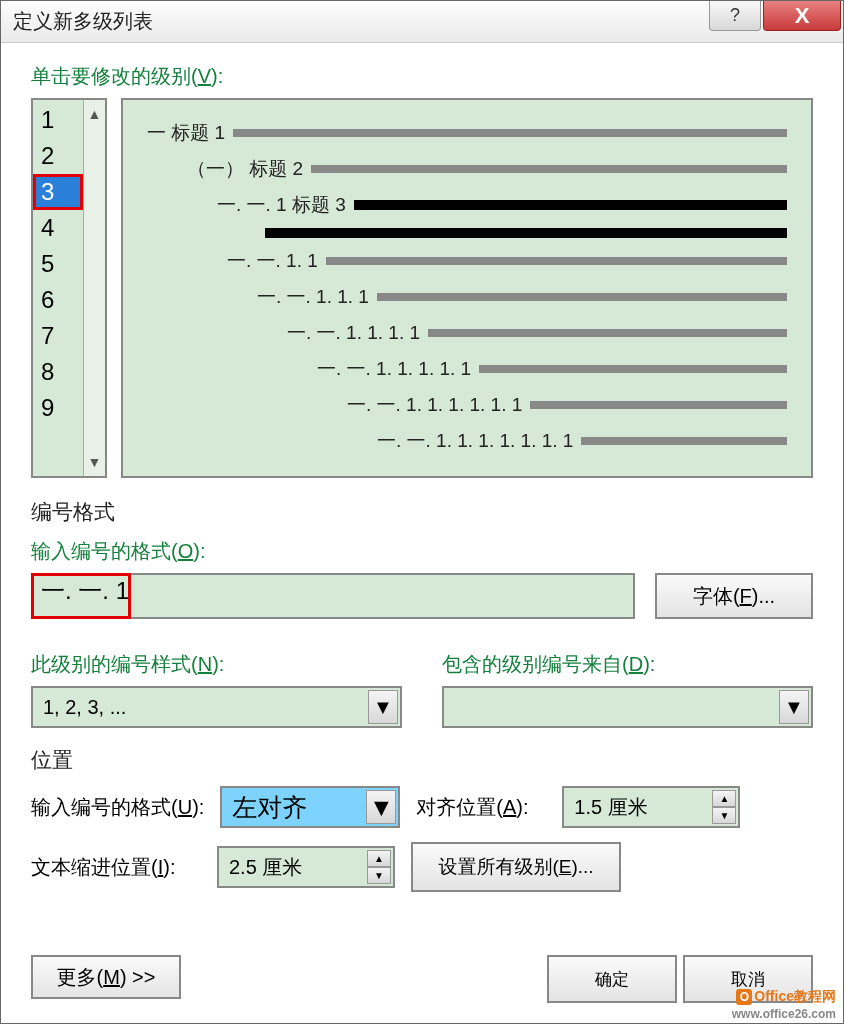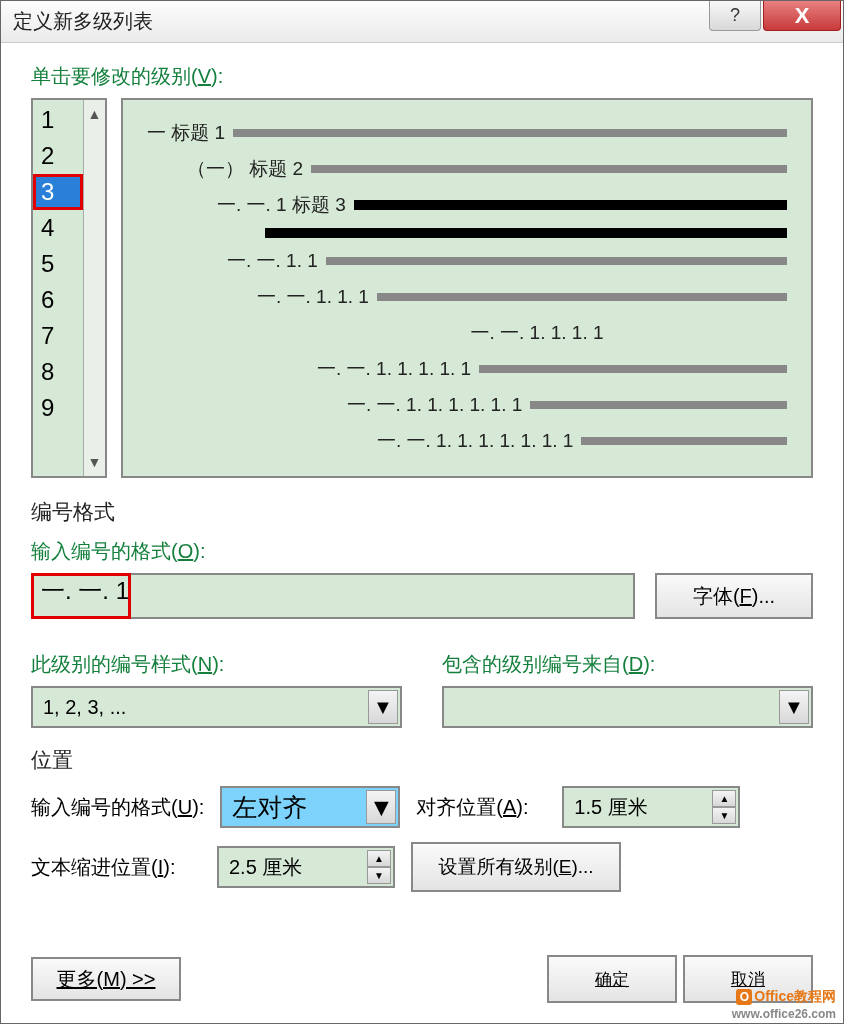--- a/index.html
+++ b/index.html
@@ -276,24 +276,22 @@
     .set-all-btn {
       width: 210px;
       height: 50px;
       border: 2px solid #888;
       background: linear-gradient(to bottom, #fafafa, #e4e4e4);
       font-size: 19px;
       cursor: pointer;
     }
     .footer {
       display: flex;
-      align-items: center;
       margin-top: auto;
       padding-top: 14px;
-      text-decoration: underline;
     }
     .more-btn {
       width: 150px;
       height: 44px;
       border: 2px solid #888;
       background: linear-gradient(to bottom, #fafafa, #e4e4e4);
       font-size: 20px;
       cursor: pointer;
     }
     .ok-btn, .cancel-btn {
@@ -384,21 +382,21 @@
             <div class="preview-line bold"></div>
           </div>
           <div class="preview-row" style="padding-left: 80px;">
             <span class="preview-text">一. 一. 1. 1</span>
             <div class="preview-line"></div>
           </div>
           <div class="preview-row" style="padding-left: 110px;">
             <span class="preview-text">一. 一. 1. 1. 1</span>
             <div class="preview-line"></div>
           </div>
-          <div class="preview-row" style="padding-left: 140px; flex-direction: column;">
+          <div class="preview-row" style="padding-left: 140px;">
             <span class="preview-text">一. 一. 1. 1. 1. 1</span>
             <div class="preview-line"></div>
           </div>
           <div class="preview-row" style="padding-left: 170px;">
             <span class="preview-text">一. 一. 1. 1. 1. 1. 1</span>
             <div class="preview-line"></div>
           </div>
           <div class="preview-row" style="padding-left: 200px;">
             <span class="preview-text">一. 一. 1. 1. 1. 1. 1. 1</span>
             <div class="preview-line"></div>

